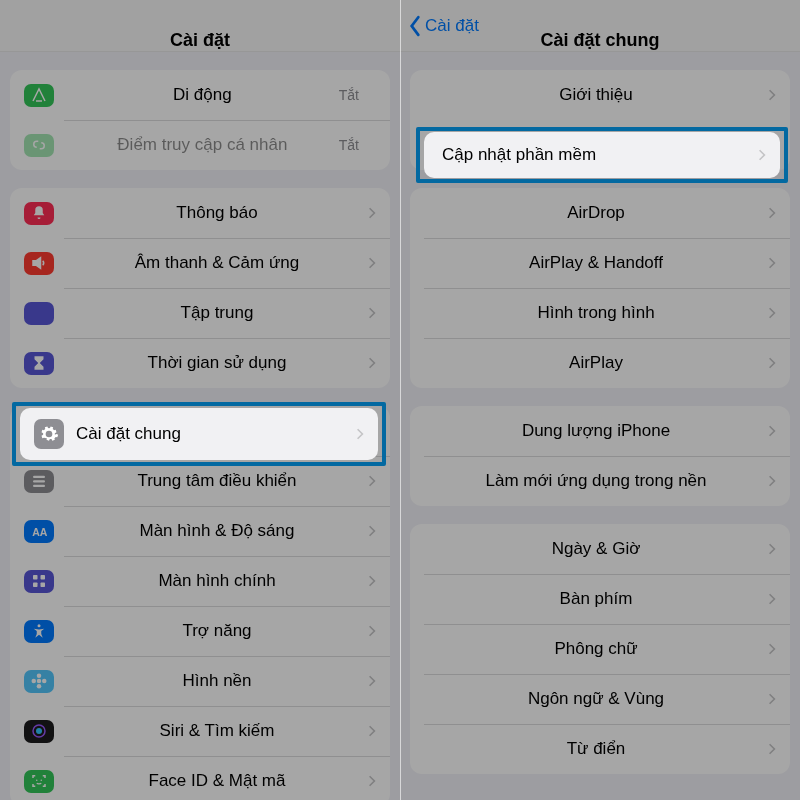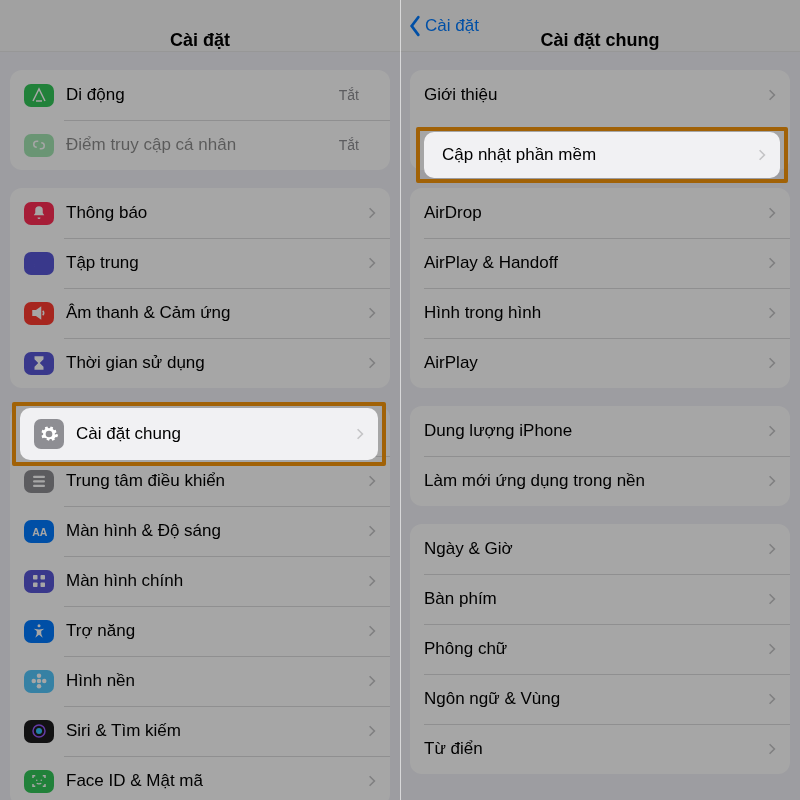--- a/index.html
+++ b/index.html
@@ -48,20 +48,21 @@
     display: flex; align-items: center;
     color: #007aff; font-size: 17px;
   }
   .back svg { width: 14px; height: 22px; margin-right: 3px; }
 
   .group {
     margin: 18px 10px 0 10px;
     background: #fff;
     border-radius: 12px;
     overflow: hidden;
+    text-align: center;
   }
   .row {
     display: flex; align-items: center;
     height: 50px;
     padding: 0 14px;
     position: relative;
   }
   .row + .row::before {
     content: "";
     position: absolute; left: 54px; right: 0; top: 0;
@@ -77,21 +78,21 @@
   }
   .row .icon svg { width: 18px; height: 18px; fill: #fff; }
   .row .label { flex: 1; font-size: 17px; color: #000; }
   .row .value { font-size: 14px; color: #8e8e93; margin-right: 17px; }
   .row.disabled .label, .row.disabled .icon { opacity: 0.45; }
   .chevron { width: 8px; height: 14px; }
   .chevron path { stroke: #c4c4c6; stroke-width: 2; fill: none; }
 
   .highlight {
     position: absolute;
-    border: 4px solid #a16207;
+    border: 4px solid #0369a1;
     background: transparent;
     z-index: 10;
     pointer-events: none;
     border-radius: 2px;
   }
   .highlight-inner {
     position: absolute; inset: 4px;
     background: #f1f1f3;
     border-radius: 10px;
     display: flex; align-items: center;
@@ -164,37 +165,37 @@
         <svg viewBox="0 0 24 24">
             <path d="M12 3a5 5 0 00-5 5v4l-2 3h14l-2-3V8a5 5 0 00-5-5zm-2 15a2 2 0 004 0"></path>
           </svg>
       </div>
       <div class="label">Thông báo</div>
       <svg class="chevron" viewBox="0 0 10 16">
           <path d="M2 2l6 6-6 6"></path>
         </svg>
     </div>
     <div class="row">
+      <div class="icon ic-red">
+        <svg viewBox="0 0 24 24">
+            <path d="M4 9v6h4l6 4V5l-6 4H4zm13 0a4 4 0 010 6" stroke="#fff" stroke-width="2" fill="#fff"></path>
+          </svg>
+      </div>
+      <div class="label">Âm thanh &amp; Cảm ứng</div>
+      <svg class="chevron" viewBox="0 0 10 16">
+          <path d="M2 2l6 6-6 6"></path>
+        </svg>
+    </div>
+    <div class="row">
       <div class="icon ic-indigo">
         <svg viewBox="0 0 24 24">
             <path d="M14 3a9 9 0 100 18 7 7 0 010-18z"></path>
           </svg>
       </div>
       <div class="label">Tập trung</div>
-      <svg class="chevron" viewBox="0 0 10 16">
-          <path d="M2 2l6 6-6 6"></path>
-        </svg>
-    </div>
-    <div class="row">
-      <div class="icon ic-red">
-        <svg viewBox="0 0 24 24">
-            <path d="M4 9v6h4l6 4V5l-6 4H4zm13 0a4 4 0 010 6" stroke="#fff" stroke-width="2" fill="#fff"></path>
-          </svg>
-      </div>
-      <div class="label">Âm thanh &amp; Cảm ứng</div>
       <svg class="chevron" viewBox="0 0 10 16">
           <path d="M2 2l6 6-6 6"></path>
         </svg>
     </div>
     <div class="row">
       <div class="icon ic-hour">
         <svg viewBox="0 0 24 24">
             <path d="M6 3h12v4l-5 5 5 5v4H6v-4l5-5-5-5V3z"></path>
           </svg>
       </div>

